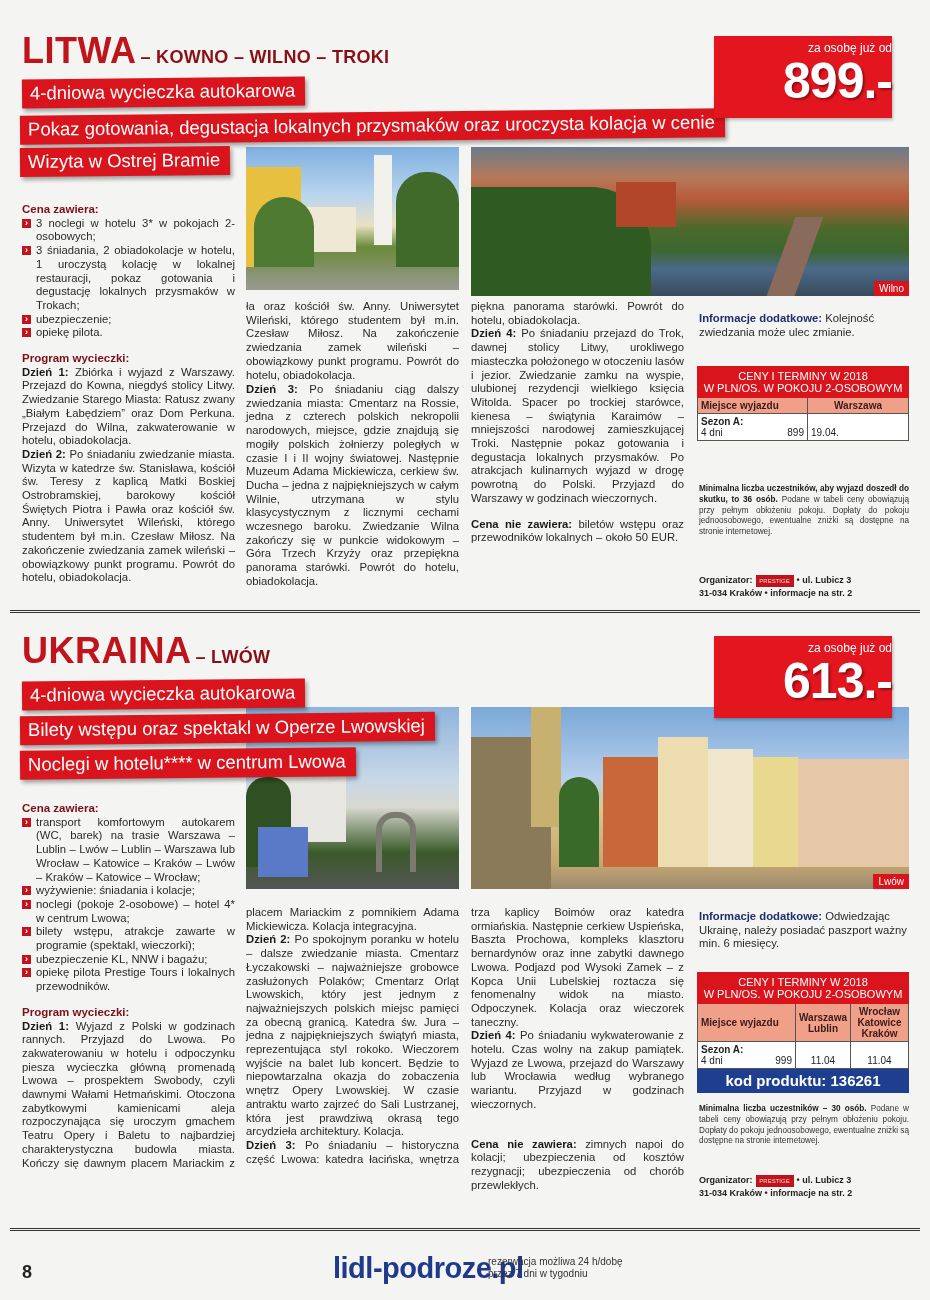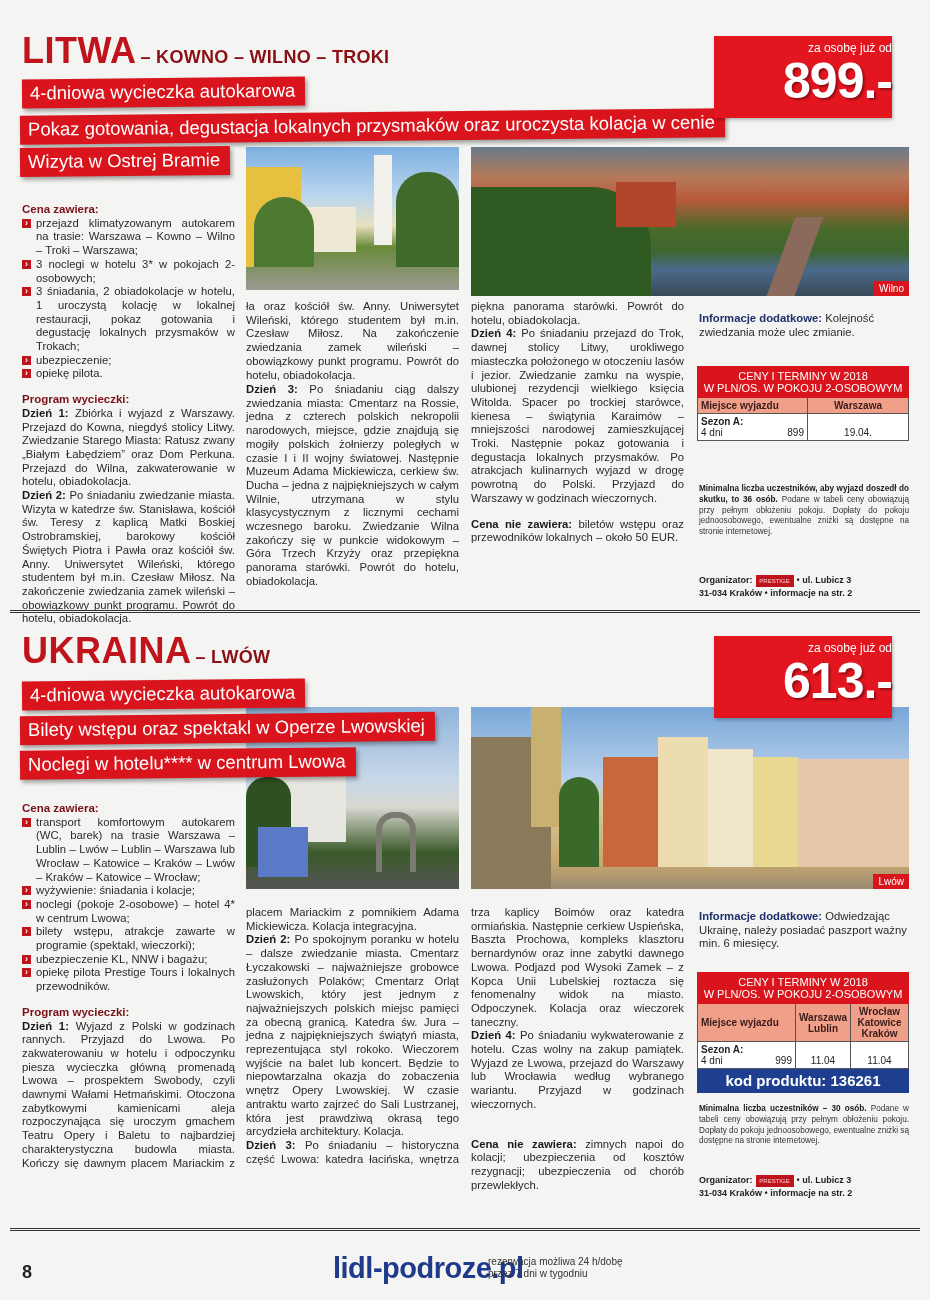--- a/index.html
+++ b/index.html
@@ -81,21 +81,20 @@
   <div class="banner" style="left:20px; top:147px;">Wizyta w Ostrej Bramie</div>
 
   <div class="price" style="left:714px; top:36px; width:178px; height:82px;">
     <div class="lbl">za osobę już od</div>
     <div class="val">899.-</div>
   </div>
 
   <div class="col" style="left:22px; top:203px; width:213px;">
     <div class="head">Cena zawiera:</div>
     <ul class="bul">
-      <li>przejazd klimatyzowanym autokarem na trasie: Warszawa – Kowno – Wilno – Troki – Warszawa;</li>
       <li>3 noclegi w hotelu 3* w pokojach 2-osobowych;</li>
       <li>3 śniadania, 2 obiadokolacje w hotelu, 1 uroczystą kolację w lokalnej restauracji, pokaz gotowania i degustację lokalnych przysmaków w Trokach;</li>
       <li>ubezpieczenie;</li>
       <li>opiekę pilota.</li>
     </ul>
     <div class="head" style="margin-top:12px;">Program wycieczki:</div>
     <div><b>Dzień 1:</b><span> Zbiórka i wyjazd z Warszawy. Przejazd do Kowna, niegdyś stolicy Litwy. Zwiedzanie Starego Miasta: Ratusz zwany „Białym Łabędziem” oraz Dom Perkuna. Przejazd do Wilna, zakwaterowanie w hotelu, obiadokolacja.</span></div>
     <div style="height:136px;overflow:hidden;"><b>Dzień 2:</b><span> Po śniadaniu zwiedzanie miasta. Wizyta w katedrze św. Stanisława, kościół św. Teresy z kaplicą Matki Boskiej Ostrobramskiej, barokowy kościół Świętych Piotra i Pawła oraz kościół św. Anny. Uniwersytet Wileński, którego studentem był m.in. Czesław Miłosz. Na zakończenie zwiedzania zamek wileński – obowiązkowy punkt programu. Powrót do hotelu, obiadokolacja.</span></div>
   </div>
 
@@ -127,21 +126,21 @@
       <td class="sub">Warszawa</td>
     </tr>
     <tr>
       <td class="cell">
         <div style="font-weight:bold;">Sezon A:</div>
         <div style="display:flex;justify-content:space-between;">
               <span>4 dni</span>
               <span>899</span>
             </div>
       </td>
-      <td class="cell" style="text-align:center;">19.04.</td>
+      <td class="cell" style="text-align:left;">19.04.</td>
     </tr>
   </tbody>
     </table>
 
   <div class="note" style="left:699px; top:484px; width:210px; text-align:justify;">
     <b>Minimalna liczba uczestników, aby wyjazd doszedł do skutku, to 36 osób.</b><span> Podane w tabeli ceny obowiązują przy pełnym obłożeniu pokoju. Dopłaty do pokoju jednoosobowego, ewentualne zniżki są dostępne na stronie internetowej.</span>
   </div>
 
   <div class="org" style="left:699px; top:574px; width:210px;">
     <span>Organizator:</span><span class="logo">PRESTIGE</span><span>• ul. Lubicz 3</span><br>

